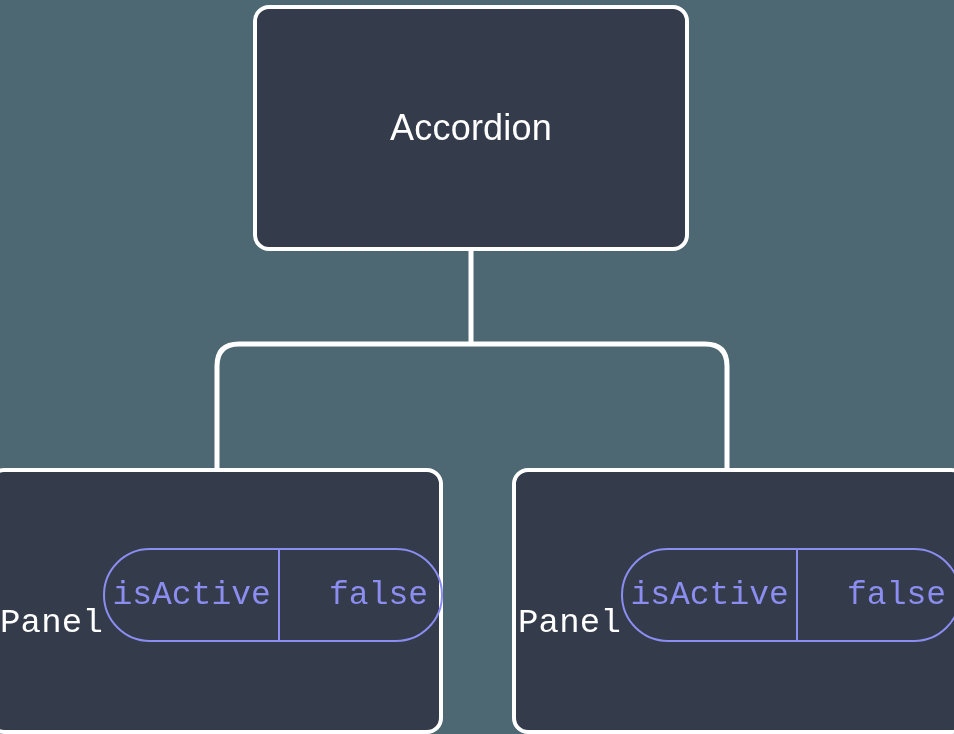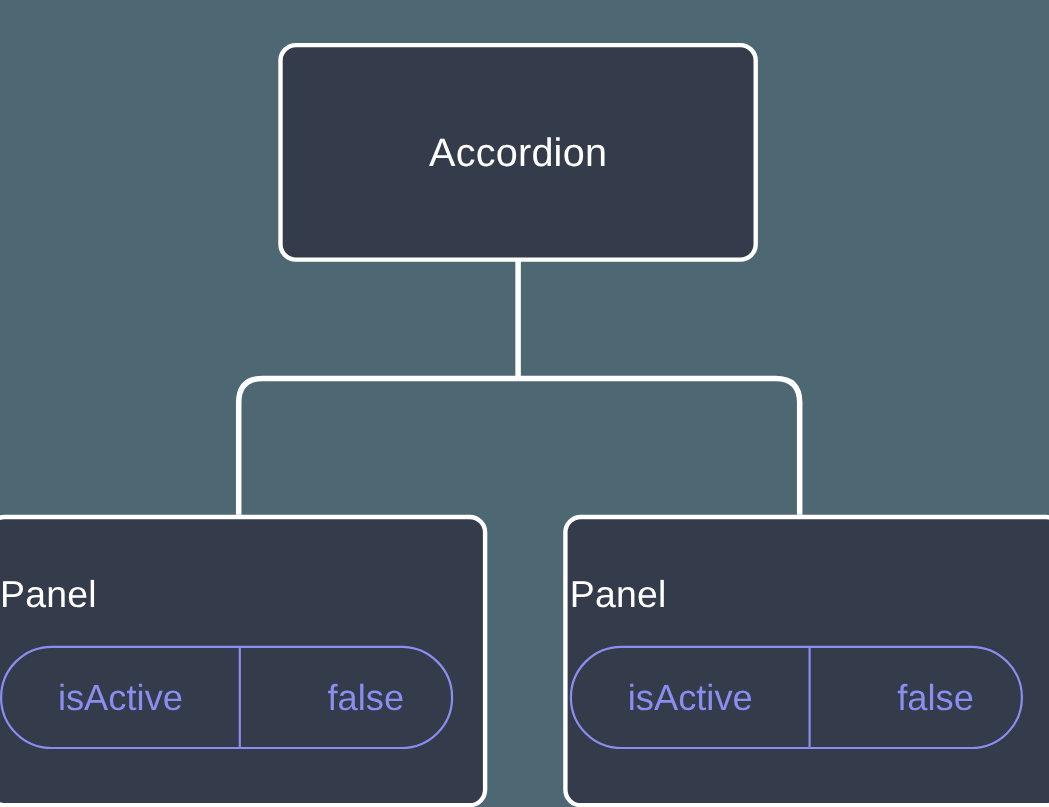--- a/index.html
+++ b/index.html
@@ -41,23 +41,22 @@
     display: flex;
     flex-direction: column;
     align-items: center;
   }
 
   
   .node-root {
     left: 253px;
     top: 5px;
     width: 436px;
-    height: 199px;
+    height: 246px;
     justify-content: center;
-    margin-top: 34px;
   }
   .node-root .node-title {
     font-size: 36px;
     line-height: 1;
   }
 
   
   .node-panel {
     top: 468px;
     height: 266px;
@@ -70,22 +69,23 @@
   .node-panel-right {
     left: 512px;
     width: 455px;
   }
   
   .node-panel-left .node-inner  { width: 443px; margin-left: 12px; }
   .node-panel-right .node-inner { width: 443px; margin-left: 0px; }
 
   .node-inner {
     display: flex;
-    flex-direction: column;
-    align-items: flex-start;
+    flex-direction: row;
+    align-items: flex-end;
+    font-family: Liberation Mono, monospace;
   }
 
   .node-title {
     color: #ffffff;
     font-size: 34px;
     letter-spacing: 0.2px;
     white-space: nowrap;
     user-select: none;
   }
 

